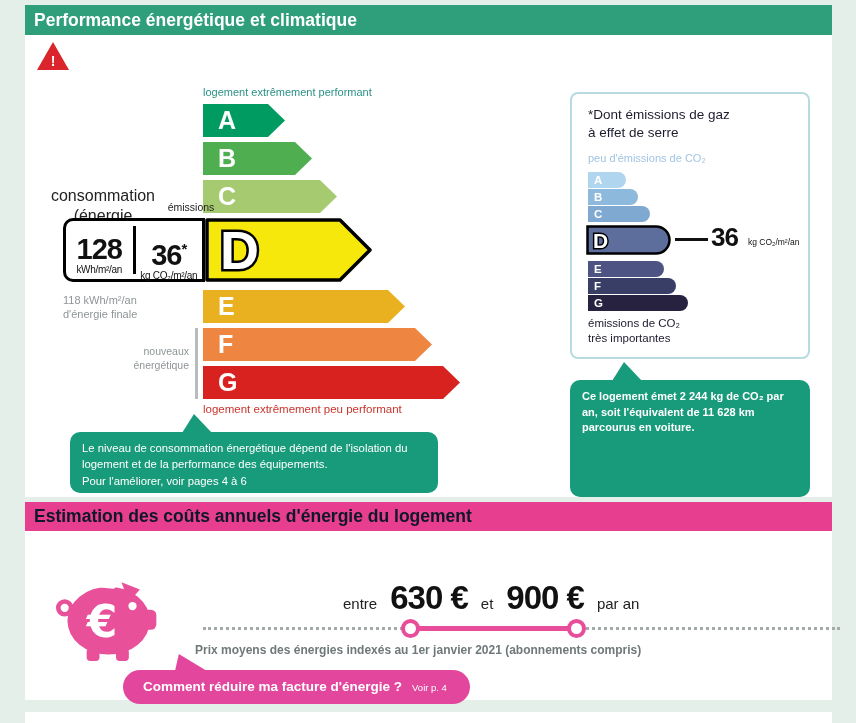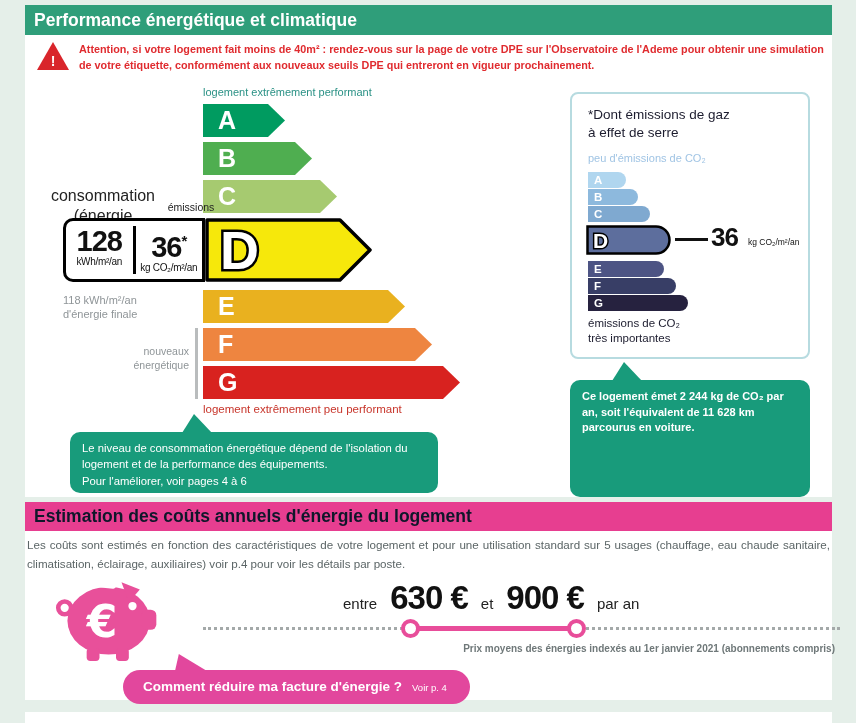--- a/index.html
+++ b/index.html
@@ -24,21 +24,21 @@
   .ea-a{top:99px;width:82px;background:#009b60}
   .ea-b{top:137px;width:109px;background:#4fae50}
   .ea-c{top:175px;width:134px;background:#a6ca70}
   .ea-e{top:285px;width:202px;background:#e9b11f}
   .ea-f{top:323px;width:229px;background:#ee8540}
   .ea-g{top:361px;width:257px;background:#d8221f}
   .cons-label{position:absolute;left:20px;top:181px;width:116px;text-align:center;font-size:16px;color:#222;line-height:1.25;}
   .emis-label{position:absolute;left:142px;top:196px;width:48px;text-align:center;font-size:10.5px;color:#222;}
   .value-box{position:absolute;left:38px;top:213px;width:142px;height:64px;background:#fff;border:3px solid #000;
              border-radius:10px 0 0 10px;box-sizing:border-box;display:flex;align-items:stretch;}
-  .vb-cell{flex:1;text-align:center;padding-top:5px;}
+  .vb-cell{flex:1;text-align:center;padding-top:13px;}
   .vb-num{font-size:29px;font-weight:bold;color:#111;line-height:30px;letter-spacing:-1px;}
   .vb-star{font-size:15px;font-weight:bold;vertical-align:super;}
   .vb-unit{font-size:10px;color:#111;letter-spacing:-0.3px;}
   .vb-div{width:3px;background:#000;margin:5px 0;}
   .d-arrow{position:absolute;left:180px;top:213px;}
   .final-energy{position:absolute;left:38px;top:288px;font-size:11px;color:#8f9598;line-height:1.3;}
   .sieve-label{position:absolute;left:56px;top:339px;width:108px;text-align:right;font-size:10.5px;color:#8f9598;line-height:1.35;}
   .sieve-line{position:absolute;left:170px;top:323px;width:3px;height:71px;background:#b9bcbd;}
   
   .bubble{position:absolute;background:#189b7b;border-radius:10px;color:#fff;box-sizing:border-box;}
@@ -72,42 +72,41 @@
   .card2{position:absolute;left:25px;top:531px;width:807px;height:169px;background:#fff;}
   .cost-desc{position:absolute;left:2px;top:5px;width:803px;font-size:11.6px;color:#5b6566;line-height:1.6;text-align:justify;}
   .piggy{position:absolute;left:25px;top:40px;}
   .price-row{position:absolute;left:318px;top:48px;display:flex;align-items:baseline;gap:13px;color:#111;}
   .p-small{font-size:15px;color:#222;}
   .p-big{font-size:33px;font-weight:bold;letter-spacing:-1px;}
   .slider-dots{position:absolute;left:178px;top:96px;width:637px;height:0;border-top:3px dotted #a4a9a9;}
   .slider-fill{position:absolute;left:385px;top:95px;width:166px;height:5px;background:#e84d9a;border-radius:3px;}
   .knob{position:absolute;top:88px;width:11px;height:11px;background:#fff;border:4px solid #e84d9a;border-radius:50%;}
   .knob-min{left:376px}.knob-max{left:542px}
-  .price-note{position:absolute;left:170px;top:112px;width:640px;text-align:right;font-size:10px;font-weight:bold;color:#6f7879;}
+  .price-note{position:absolute;left:170px;top:112px;width:640px;text-align:left;font-size:12px;font-weight:bold;color:#6f7879;}
   .cta{position:absolute;left:98px;top:139px;width:347px;height:34px;background:#e2479d;border-radius:17px;color:#fff;}
   .cta .tri{background:#e2479d;left:52px;top:-16px;width:32px;height:17px;clip-path:polygon(12% 0,100% 100%,0 100%);}
   .cta-text{line-height:34px;padding-left:20px;font-size:13.5px;font-weight:bold;white-space:nowrap;}
   .cta-link{font-size:9.5px;font-weight:normal;margin-left:10px;}
   .bottom-strip{position:absolute;left:25px;top:712px;width:807px;height:11px;background:#fff;}
 </style>
 </head>
 <body>
 
 <div id="app">
 
   <div class="card1">
 
     <div class="h1bar">Performance énergétique et climatique</div>
 
     <div class="warn-icon">
       <div class="warn-tri">
         <span class="warn-ex">!</span>
       </div>
     </div>
-    <div class="warn-text">Attention, si votre logement fait moins de 40m² : rendez-vous sur la page de votre DPE sur l'Observatoire de l'Ademe pour obtenir une simulation de votre étiquette, conformément aux nouveaux seuils DPE qui entreront en vigueur prochainement.</div>
 
     <div class="scale-top-label">logement extrêmement performant</div>
 
     <div class="ea ea-a"><span>A</span></div>
     <div class="ea ea-b"><span>B</span></div>
     <div class="ea ea-c"><span>C</span></div>
     <div class="ea ea-e"><span>E</span></div>
     <div class="ea ea-f"><span>F</span></div>
     <div class="ea ea-g"><span>G</span></div>
 
@@ -172,21 +171,20 @@
 
     <div class="bubble bubble-right">
       <div class="tri"></div>
       <span class="b-bold">Ce logement émet 2 244 kg de CO₂ par an, soit l'équivalent de 11 628 km parcourus en voiture.</span>
     </div>
   </div>
 
   <div class="pink-bar">Estimation des coûts annuels d'énergie du logement</div>
 
   <div class="card2">
-    <div class="cost-desc">Les coûts sont estimés en fonction des caractéristiques de votre logement et pour une utilisation standard sur 5 usages (chauffage, eau chaude sanitaire, climatisation, éclairage, auxiliaires) voir p.4 pour voir les détails par poste.</div>
 
     <svg class="piggy" width="110" height="92" viewBox="0 0 120 100">
       <circle cx="16" cy="40" r="7" fill="none" stroke="#e8509a" stroke-width="5"></circle>
       <ellipse cx="64" cy="54" rx="45" ry="37" fill="#e8509a"></ellipse>
       <path d="M78 12 L98 20 L86 34 Z" fill="#e8509a"></path>
       <rect x="100" y="42" width="16" height="22" rx="6" fill="#e8509a"></rect>
       <rect x="40" y="84" width="14" height="14" rx="4" fill="#e8509a"></rect>
       <rect x="72" y="84" width="14" height="14" rx="4" fill="#e8509a"></rect>
       <circle cx="90" cy="38" r="4.5" fill="#fff"></circle>
       <rect x="42" y="12" width="30" height="6" rx="3" fill="#fff" transform="rotate(6 57 15)"></rect>

